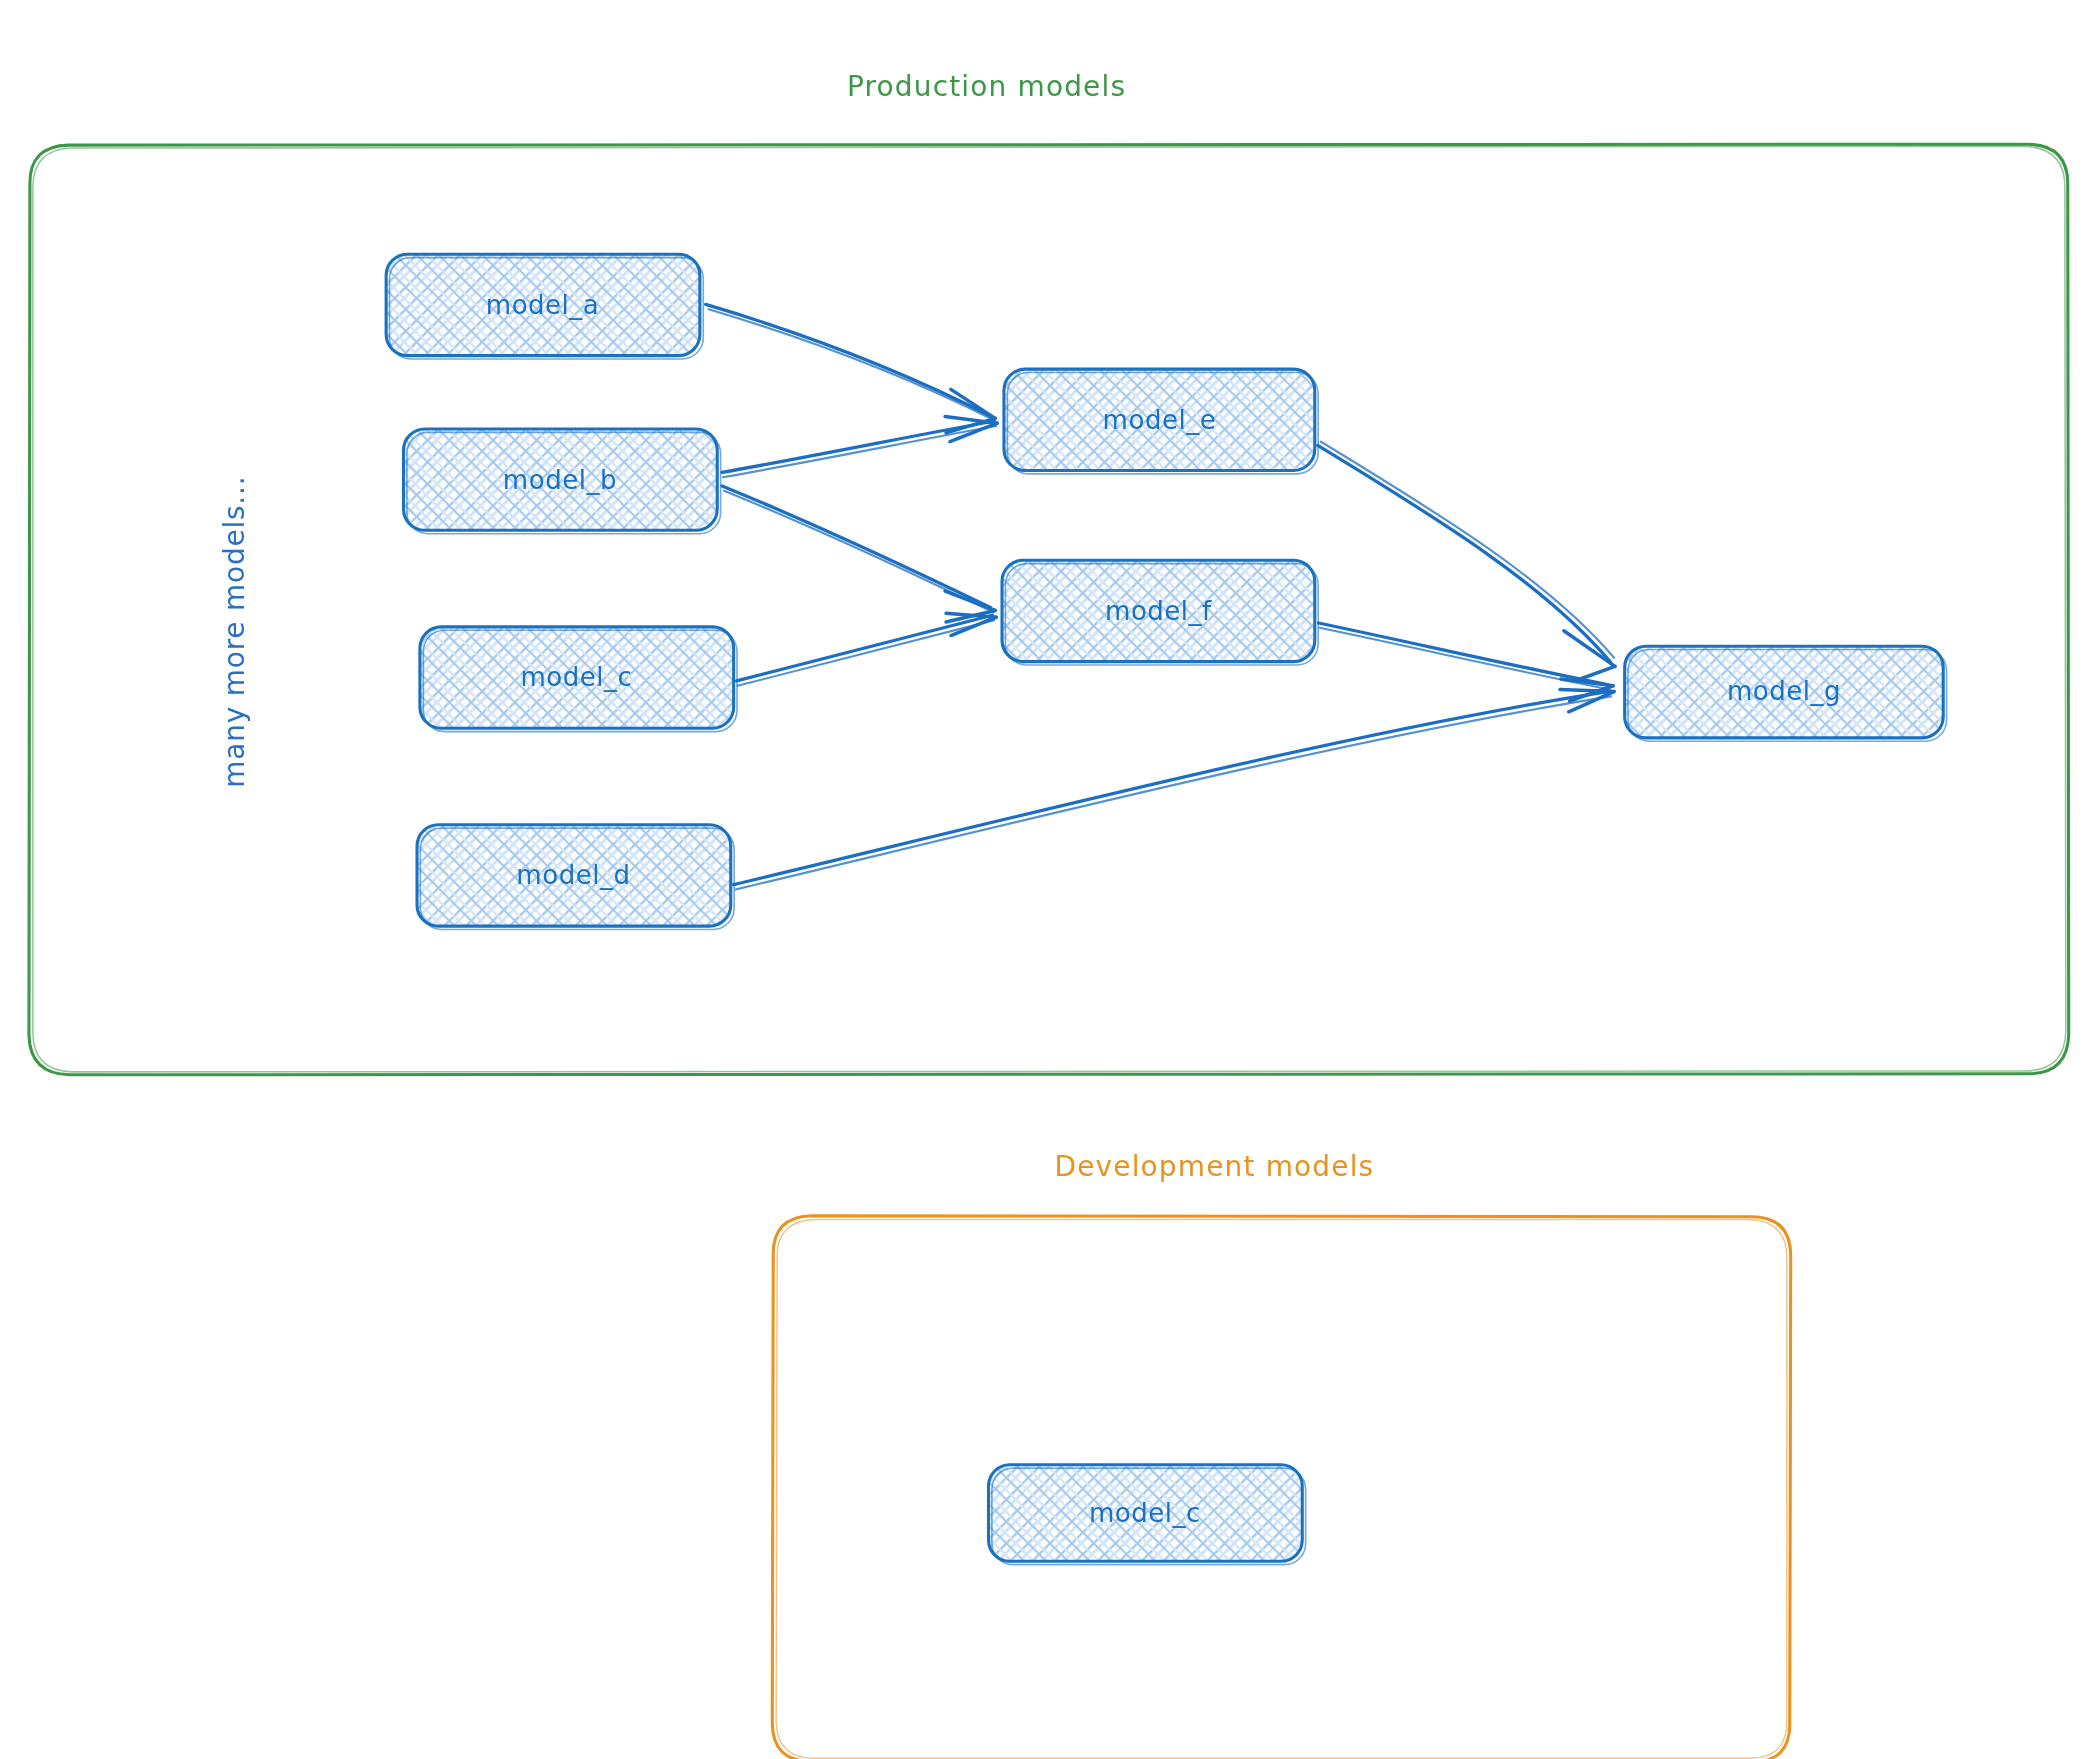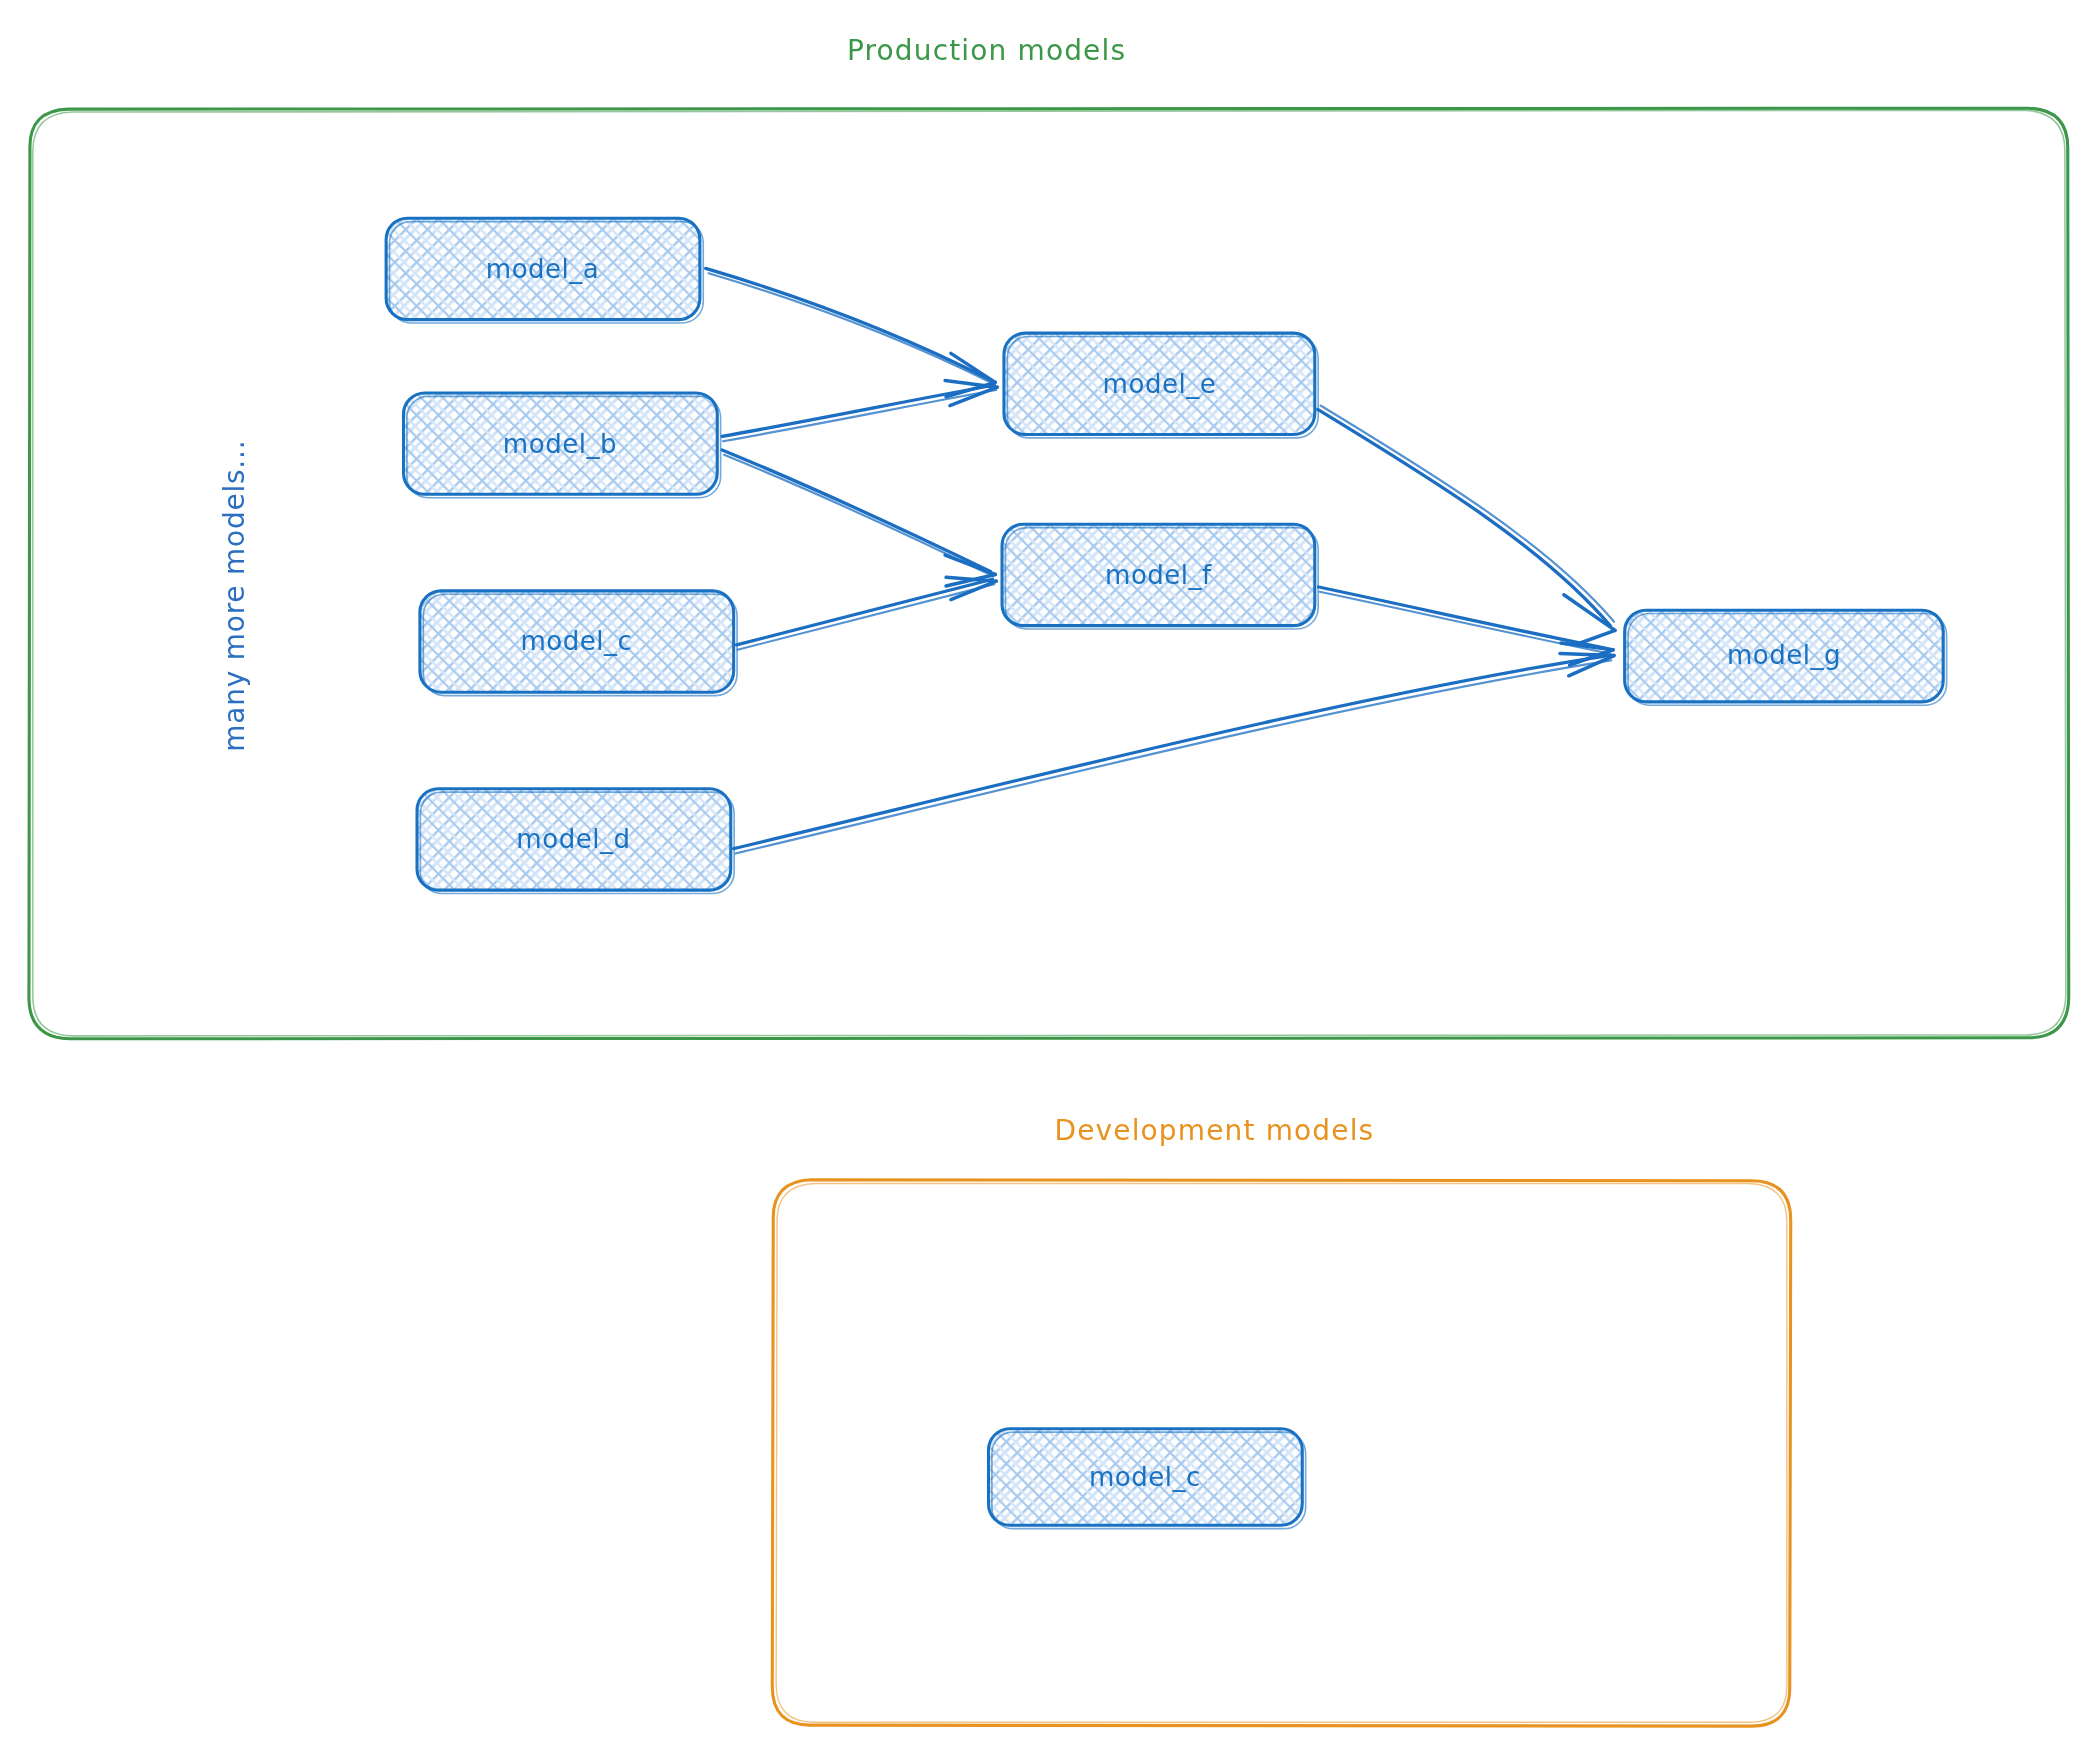--- a/index.html
+++ b/index.html
@@ -2,21 +2,21 @@
 <html><head>
 <meta charset="utf-8">
 <title>Model lineage diagram</title>
 <style>
   html,body{margin:0;padding:0;background:#ffffff;}
   body{
     width:2089px;height:1759px;
     font-family:"DejaVu Sans", sans-serif;
     overflow:hidden;
   }
-  #stage{position:relative;width:2089px;height:1419px;}
+  #stage{position:relative;width:2089px;height:1419px;margin-top:36px;}
   svg#canvas{position:absolute;top:0;left:0;width:2089px;height:1759px;display:block;}
 
   .node-label{
     font-family:"DejaVu Sans", sans-serif;
     font-size:27px;
     fill:#1971c2;
     text-anchor:middle;
     dominant-baseline:middle;
     letter-spacing:0.5px;
   }

